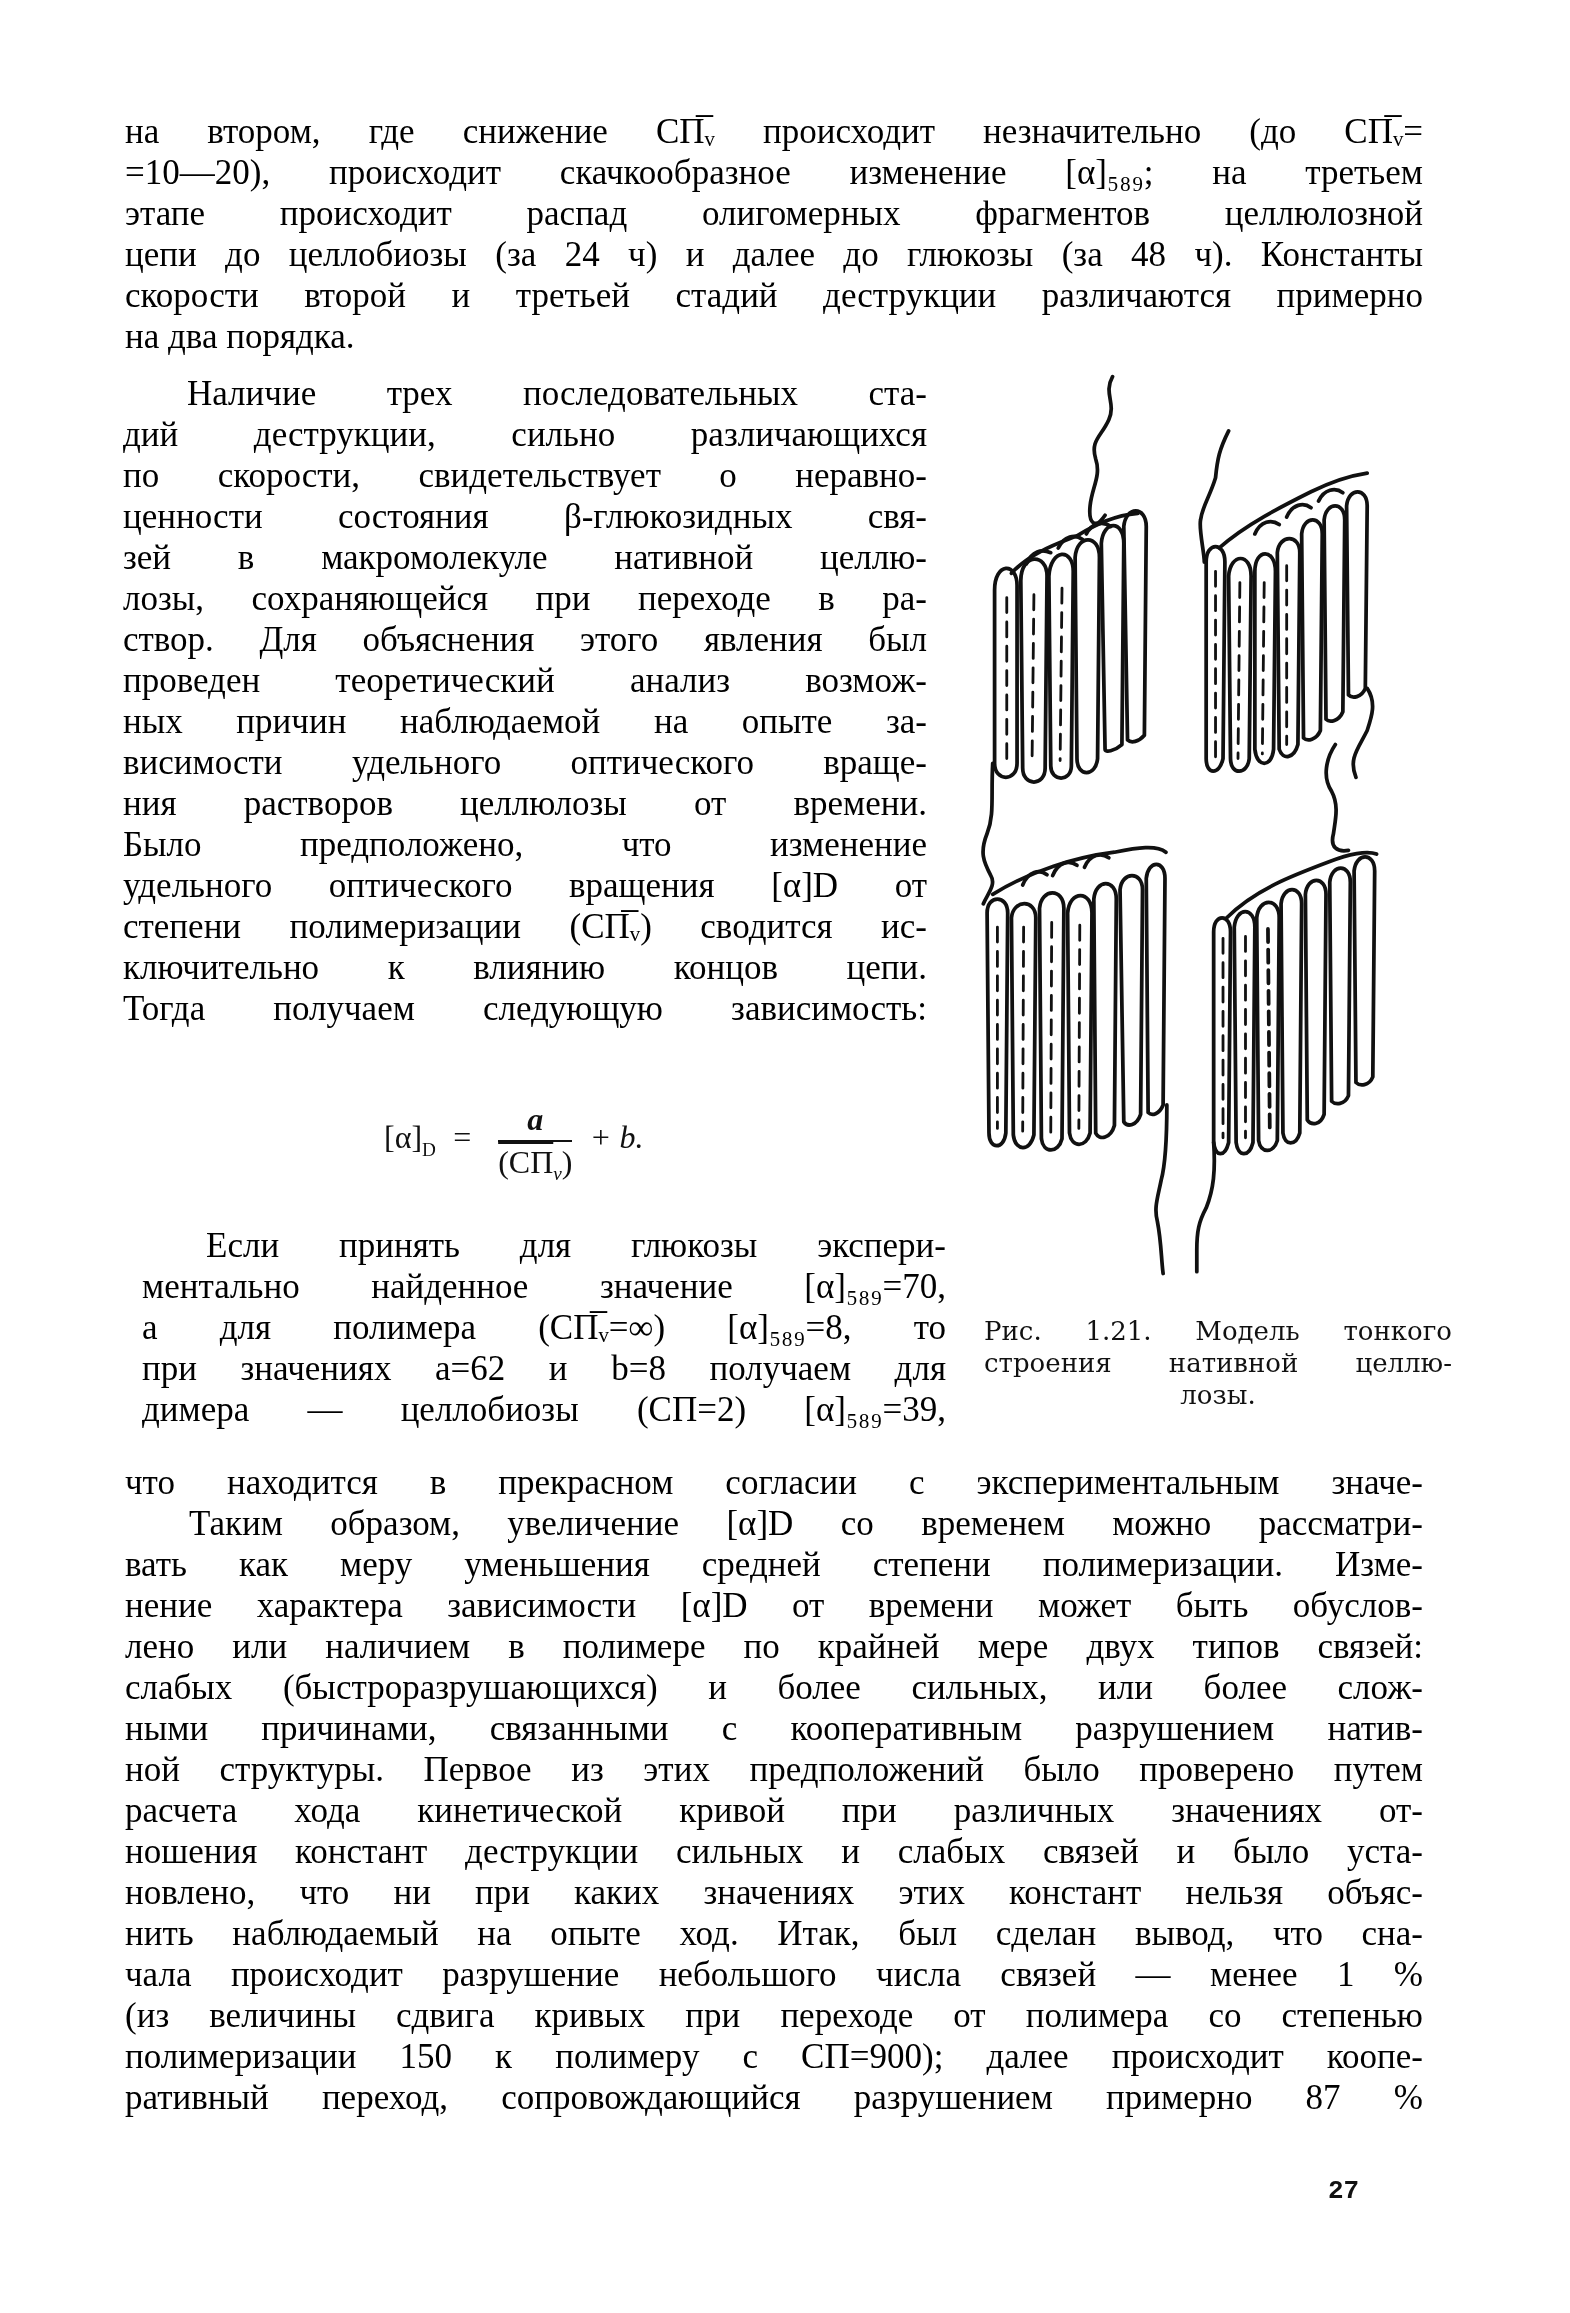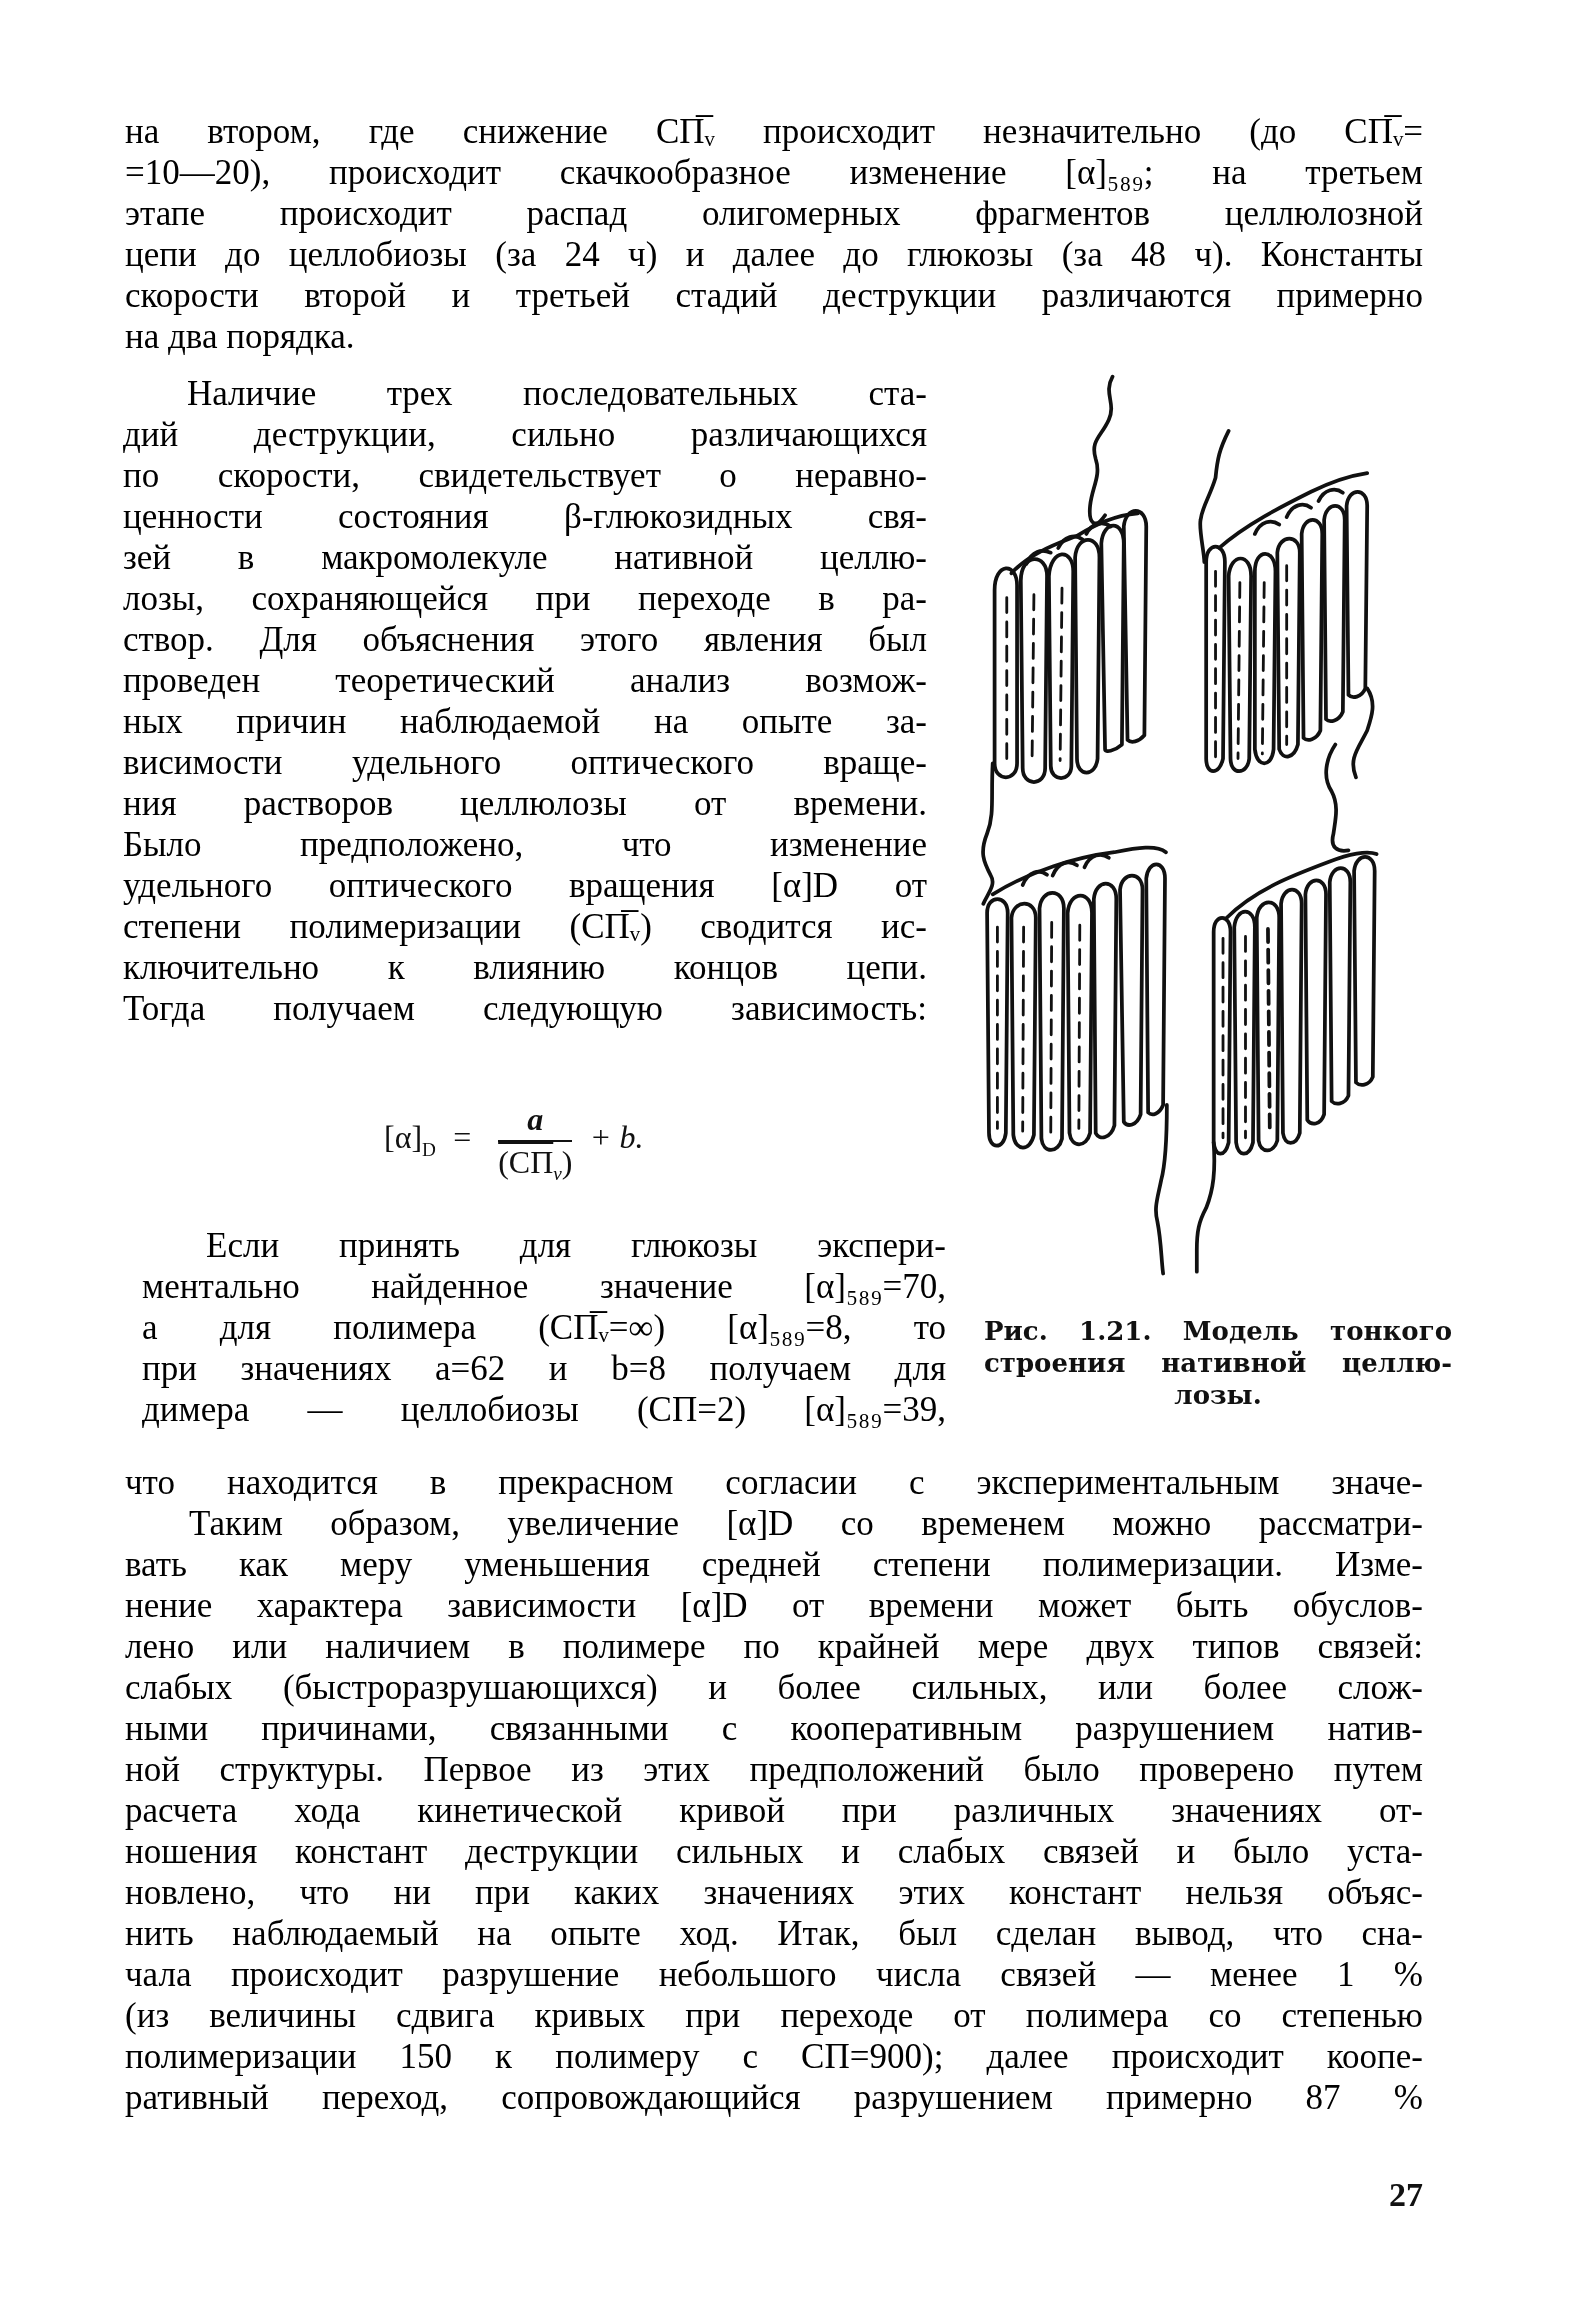--- a/index.html
+++ b/index.html
@@ -24,27 +24,27 @@
   .block { position: absolute; }
   #top-block { left: 125px; top: 111px; width: 1298px; }
   #left-col { left: 123px; top: 373px; width: 804px; }
   #formula { position: absolute; left: 384px; top: 1101px; width: 487px; height: 94px;
              font-family: Liberation Serif, serif; font-size: 32px; color:#111; }
   #left-col-2 { left: 142px; top: 1225px; width: 804px; }
   #bottom-block { left: 125px; top: 1462px; width: 1298px; }
   .caption {
     position: absolute; left: 984px; top: 1315px; width: 468px;
     font-family: "DejaVu Serif", "Liberation Serif", serif;
-    font-size: 26px; line-height: 32px; color: #111; font-weight: bold;
+    font-size: 26px; line-height: 32px; color: #111;
   }
   .caption .cl { display:block; text-align: justify; text-align-last: justify; white-space: nowrap; }
   .caption .cl.center { text-align: center; text-align-last: center; }
   .pagenum {
-    position: absolute; left: 1389px; top: 2176px;
-    font-family: Liberation Serif, serif; font-weight: bold; font-size: 34px; color:#111;
+    position: absolute; left: 1328px; top: 2176px;
+    font-family: Liberation Mono, monospace; font-weight: bold; font-size: 26px; color:#111;
   }
   .figure { position: absolute; left: 974px; top: 365px; width: 440px; height: 937px; }
   .ov { text-decoration: overline; }
   sub { font-size: 60%; line-height: 0; }
   .frac { display: inline-block; vertical-align: middle; text-align: center; margin: 0 9.4px; }
   .frac .num { display:block; border-bottom: 2.8px solid #111; padding: 0 5.6px 1.9px; font-weight: bold; font-style: italic; }
   .frac .den { display:block; padding-top: 1.9px; }
 </style>
 </head>
 <body>

